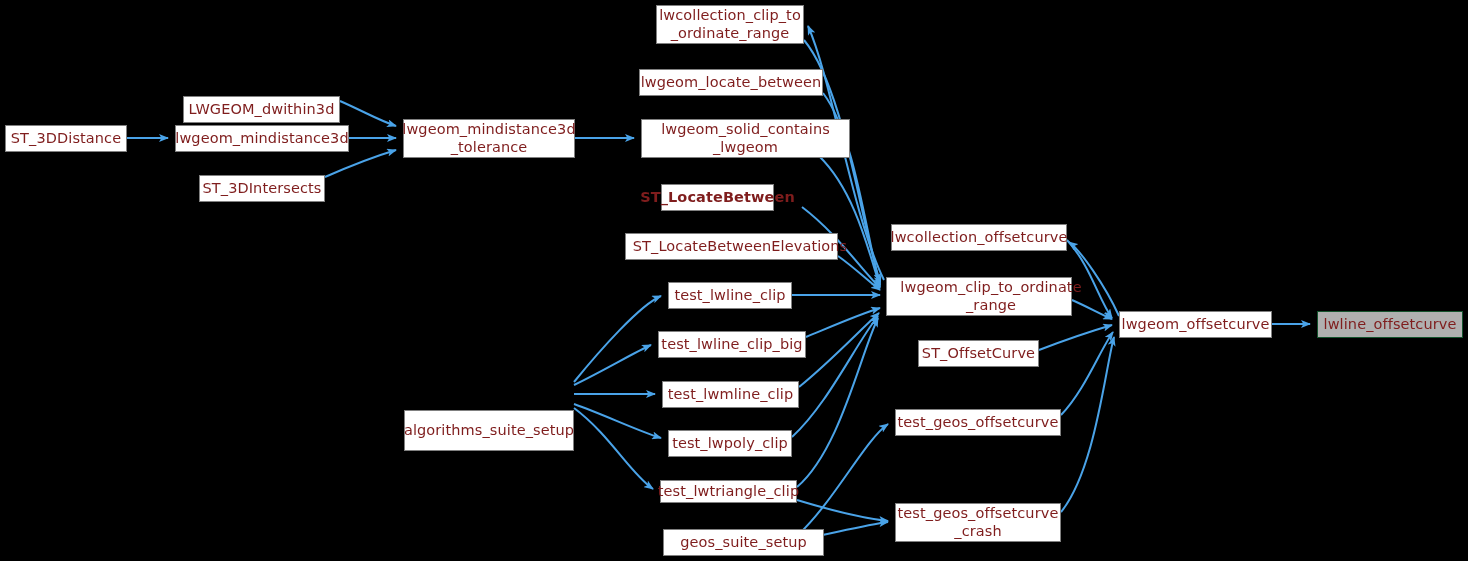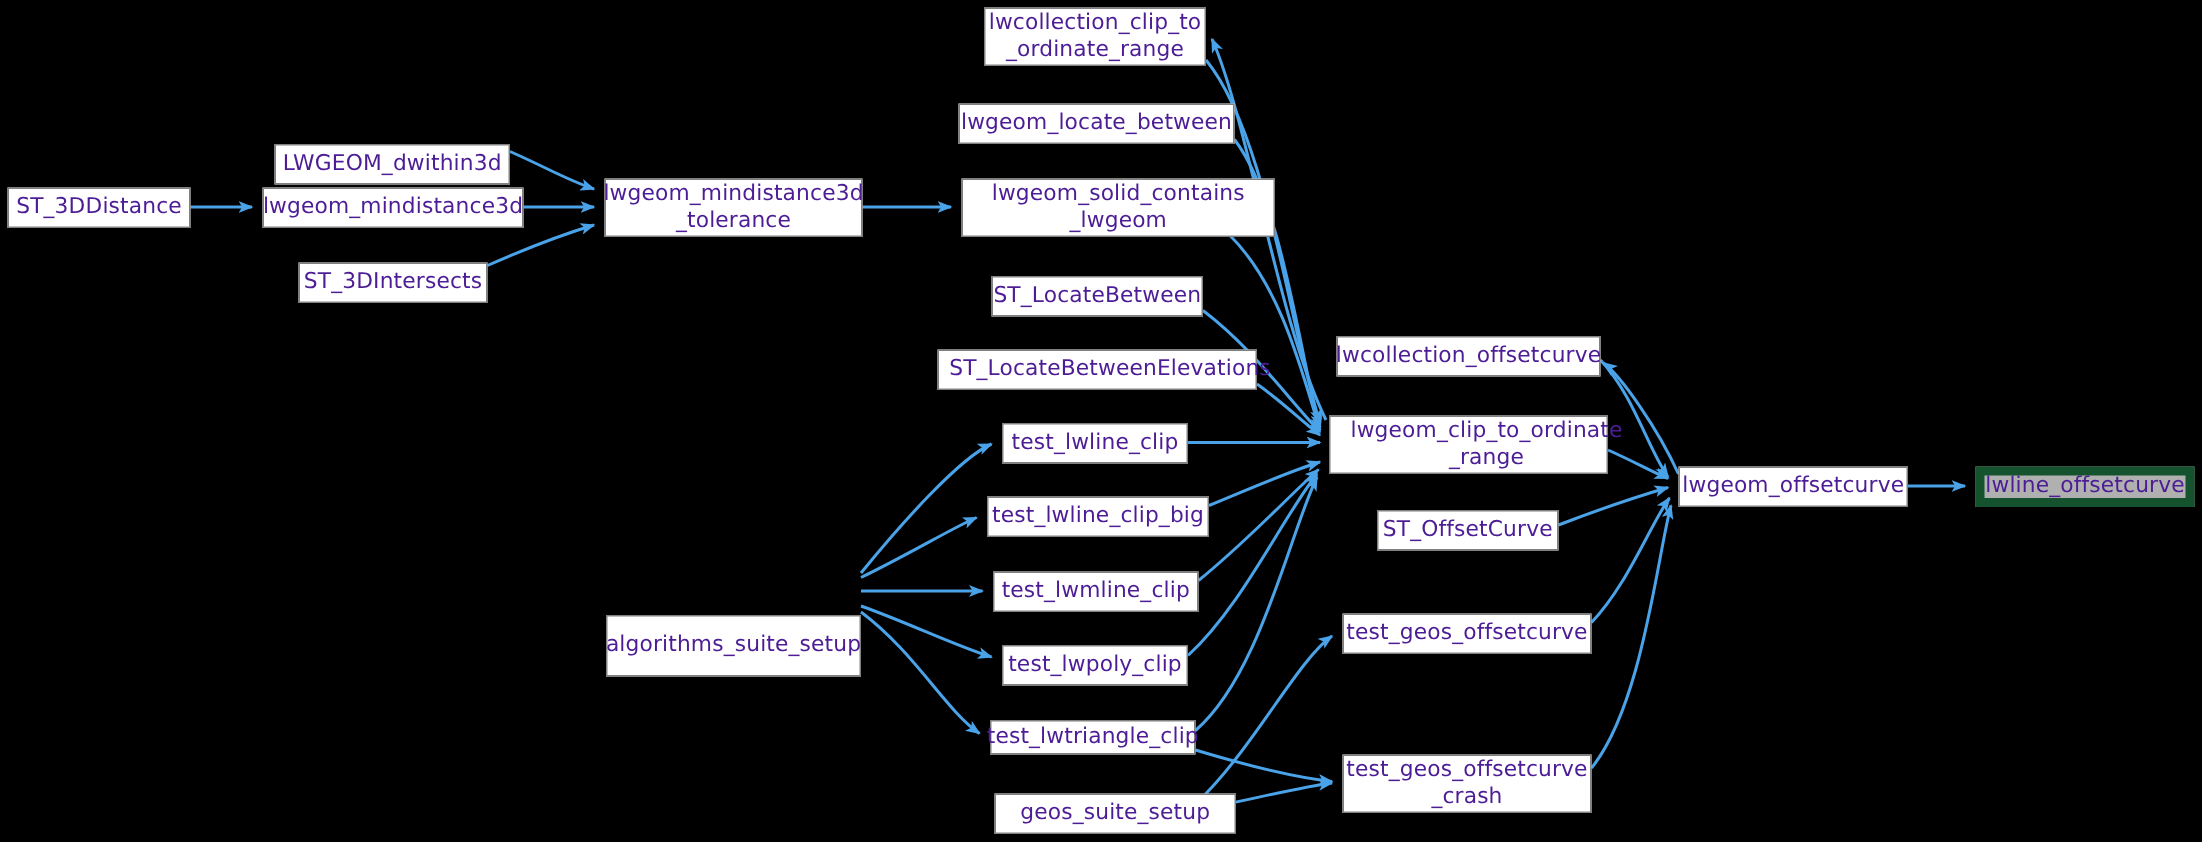--- a/index.html
+++ b/index.html
@@ -1,23 +1,23 @@
 <!DOCTYPE html>
 <html><head>
 <meta charset="utf-8">
 <style>
   html,body{margin:0;padding:0;background:#000;}
   #canvas{position:relative;width:1468px;height:561px;background:#000;overflow:hidden;
           font-family:"DejaVu Sans","Liberation Sans",sans-serif;}
   #edges{position:absolute;left:0;top:0;width:1468px;height:561px;}
   .node{position:absolute;box-sizing:border-box;background:#ffffff;border:1px solid #808080;
         display:flex;align-items:center;justify-content:center;text-align:center;
-        color:#4c1d95;font-size:14.5px;line-height:1.18;letter-spacing:0.1px;
+        color:#7f1d1d;font-size:14.5px;line-height:1.18;letter-spacing:0.1px;
         white-space:pre-line;padding:0 5px;}
-  .node.highlight{background:#b0b0b0;border:6px solid #14532d;}
+  .node.highlight{background:#b0b0b0;border:1px solid #14532d;}
 </style>
 </head>
 <body>
 
 <div id="canvas">
   <svg id="edges" viewBox="0 0 1468 561" xmlns="http://www.w3.org/2000/svg">
     <defs>
       <marker id="ah" markerWidth="10" markerHeight="8" refX="9" refY="4" orient="auto" markerUnits="userSpaceOnUse">
         <path d="M0,0 L10,4 L0,8 L2.4,4 Z" fill="#4aa3e8"></path>
       </marker>
@@ -61,21 +61,21 @@
       <div class="node" style="left: 183px; top: 76px; width: 157px; height: 27px; margin-top: 20px;">LWGEOM_dwithin3d</div>
       <div class="node" style="left: 175px; top: 125px; width: 174px; height: 27px;">lwgeom_mindistance3d</div>
       <div class="node" style="left: 199px; top: 175px; width: 126px; height: 27px;">ST_3DIntersects</div>
       <div class="node" style="left: 403px; top: 119px; width: 172px; height: 39px;">lwgeom_mindistance3d
 _tolerance</div>
       <div class="node" style="left: 656px; top: 5px; width: 148px; height: 39px;">lwcollection_clip_to
 _ordinate_range</div>
       <div class="node" style="left: 639px; top: 69px; width: 184px; height: 27px;">lwgeom_locate_between</div>
       <div class="node" style="left: 641px; top: 119px; width: 209px; height: 39px;">lwgeom_solid_contains
 _lwgeom</div>
-      <div class="node" style="left: 661px; top: 184px; width: 141px; height: 27px;">ST_LocateBetween</div>
+      <div class="node" style="left: 661px; top: 184px; width: 113px; height: 27px; font-weight: bold;">ST_LocateBetween</div>
       <div class="node" style="left: 625px; top: 233px; width: 213px; height: 27px; padding-left: 22px;">ST_LocateBetweenElevations</div>
       <div class="node" style="left: 668px; top: 282px; width: 124px; height: 27px;">test_lwline_clip</div>
       <div class="node" style="left: 658px; top: 331px; width: 148px; height: 27px; text-align: center;">test_lwline_clip_big</div>
       <div class="node" style="left: 404px; top: 381px; width: 170px; height: 41px; margin-top: 29px;">algorithms_suite_setup</div>
       <div class="node" style="left: 662px; top: 381px; width: 137px; height: 27px;">test_lwmline_clip</div>
       <div class="node" style="left: 668px; top: 430px; width: 124px; height: 27px;">test_lwpoly_clip</div>
       <div class="node" style="left: 660px; top: 480px; width: 137px; height: 23px;">test_lwtriangle_clip</div>
       <div class="node" style="left: 663px; top: 529px; width: 161px; height: 27px;">geos_suite_setup</div>
       <div class="node" style="left: 891px; top: 224px; width: 176px; height: 27px;">lwcollection_offsetcurve</div>
       <div class="node" style="left: 886px; top: 277px; width: 186px; height: 39px; padding-left: 29px;">lwgeom_clip_to_ordinate

